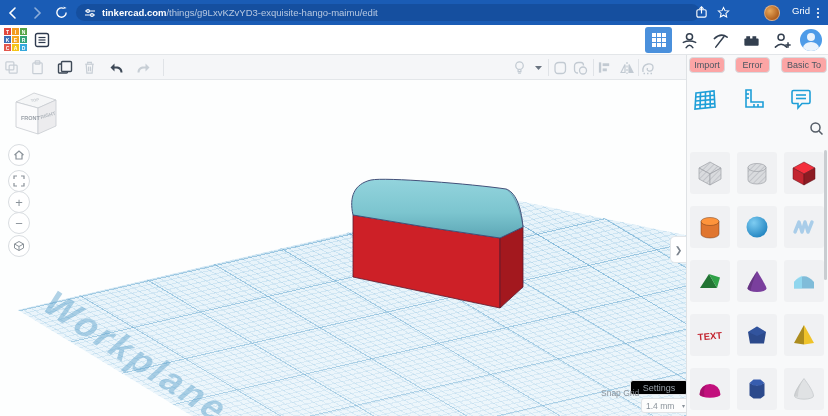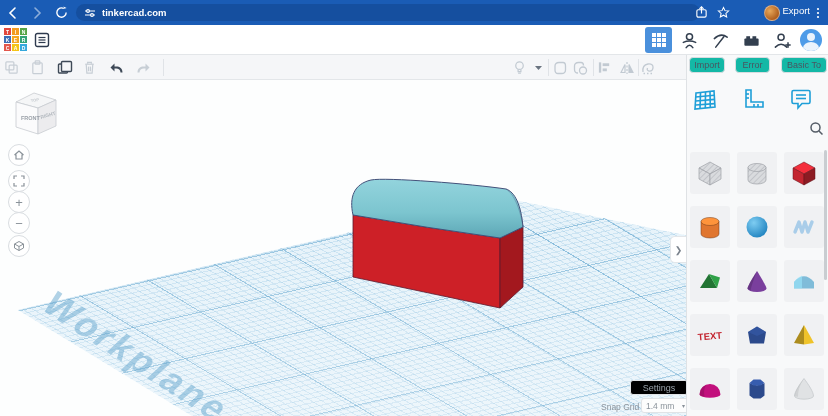--- a/index.html
+++ b/index.html
@@ -38,21 +38,21 @@
 
   
   .toolbar { position:absolute; left:0; top:55px; width:828px; height:25px; background:#f5f6f8;
     border-bottom:1px solid #e3e6e9; }
   .t-ico { position:absolute; top:4px; width:17px; height:17px; display:flex; align-items:center; justify-content:center; }
   .t-div { position:absolute; top:4px; width:1px; height:17px; background:#e0e3e7; }
 
   
   .panel { position:absolute; left:686px; top:55px; width:142px; height:361px; background:#f8f9fa;
     border-left:1px solid #dfe2e5; }
-  .p-btn { position:absolute; top:2px; height:16px; background:#14b8a6; border:1px solid #d8dce0;
+  .p-btn { position:absolute; top:2px; height:16px; background:#fca5a5; border:1px solid #d8dce0;
     border-radius:4px; font-size:9px; color:#4a5560; display:flex; align-items:center; justify-content:center; }
   .p-tool { position:absolute; top:31px; width:28px; height:28px; display:flex; align-items:center; justify-content:center; }
   .dropdown { position:absolute; left:2px; top:62px; width:113px; height:23px; background:#fff;
     border:1px solid #d8dce0; border-radius:3px; display:flex; align-items:center; }
   .dropdown .val { font-size:10px; color:#707a84; margin-left:8px; flex:1; }
   .dropdown .sort { font-size:7px; color:#707a84; margin-right:6px; line-height:6px; text-align:center; }
   .search-btn { position:absolute; left:119px; top:62px; width:21px; height:23px; display:flex;
     align-items:center; justify-content:center; }
   #tiles { position:absolute; left:0; top:0; width:142px; height:361px; }
   .tile { position:absolute; width:40px; height:42px; background:#f0f1f3; border-radius:3px;
@@ -79,21 +79,21 @@
   .vcube { position:absolute; left:8px; top:8px; }
   .navbtn { position:absolute; left:8px; width:22px; height:22px; border-radius:50%;
     background:#fff; border:1px solid #d9dde1; color:#8a9299; display:flex; align-items:center;
     justify-content:center; font-size:13px; }
   .collapse-tab { position:absolute; left:670px; top:156px; width:16px; height:27px; background:#fff;
     border:1px solid #e3e6e9; border-right:none; border-radius:5px 0 0 5px; color:#7a828c;
     font-size:9px; display:flex; align-items:center; justify-content:center; }
   .settings-btn { position:absolute; left:630px; top:300px; width:58px; height:15px; background:#000000;
     border:1px solid #e0e3e6; border-radius:3px; color:#9aa3ab; font-size:9px; display:flex;
     align-items:center; justify-content:center; }
-  .snap-label { position:absolute; left:601px; top:322px; font-size:8.5px; color:#8a929a; }
+  .snap-label { position:absolute; left:601px; top:308px; font-size:8.5px; color:#8a929a; }
   .snap-dd { position:absolute; left:641px; top:318px; width:49px; height:15px; background:#fdfdfd;
     border:1px solid #e0e3e6; border-radius:3px; color:#8a929a; font-size:8.5px; display:flex;
     align-items:center; justify-content:space-between; padding:0 4px; }
 </style>
 </head>
 <body>
 
 <div id="app">
 
   <div class="browser">
@@ -116,34 +116,35 @@
     <div class="url-pill">
       <svg width="12" height="12" viewBox="0 0 12 12">
           <g stroke="#fff" stroke-width="1.2">
             <line x1="1" y1="4" x2="11" y2="4"></line>
             <line x1="1" y1="8" x2="11" y2="8"></line>
             <circle cx="4" cy="4" r="1.4" fill="#154f9f"></circle>
             <circle cx="8" cy="8" r="1.4" fill="#154f9f"></circle>
           </g>
         </svg>
       <span class="url-host">tinkercad.com</span>
+        <span class="url-path">/things/g9LxvKZvYD3-exquisite-hango-maimu/edit</span>
     </div>
     <div class="b-ico" style="right:118px">
       <svg width="13" height="13" viewBox="0 0 14 14">
           <rect x="2" y="4" width="10" height="8" rx="1.5" stroke="#fff" fill="none" stroke-width="1.2"></rect>
           <path d="M7 8 L7 1 M4.8 3 L7 0.8 L9.2 3" stroke="#fff" stroke-width="1.2" fill="none"></path>
         </svg>
     </div>
     <div class="b-ico" style="right:96px">
       <svg width="13" height="13" viewBox="0 0 14 14">
           <path d="M7 1.5 L8.6 5 L12.5 5.4 L9.6 8 L10.4 11.9 L7 9.9 L3.6 11.9 L4.4 8 L1.5 5.4 L5.4 5 Z" stroke="#fff" stroke-width="1.1" fill="none"></path>
         </svg>
     </div>
     <div class="b-avatar"></div>
-    <span class="err-badge">Export</span>
+    <span class="err-badge">Grid</span>
     <div class="b-ico" style="right:2px">
       <svg width="12" height="12" viewBox="0 0 12 12">
           <g fill="#fff">
             <circle cx="6" cy="2" r="1.1"></circle>
             <circle cx="6" cy="6" r="1.1"></circle>
             <circle cx="6" cy="10" r="1.1"></circle>
           </g>
         </svg>
     </div>
   </div>

